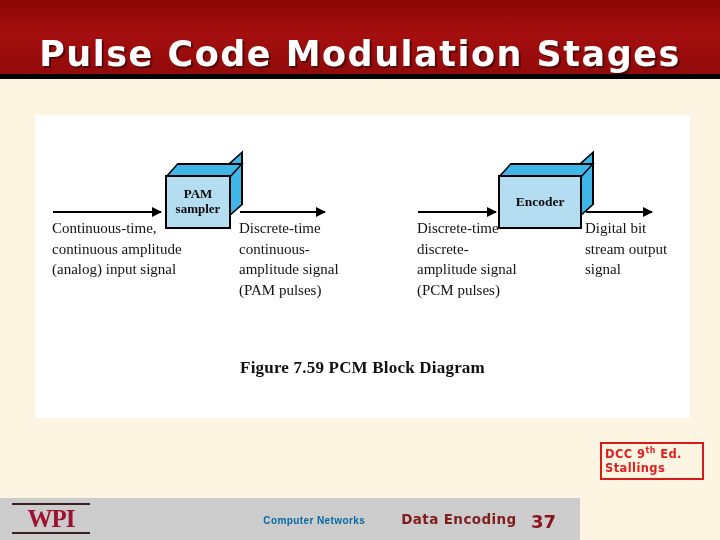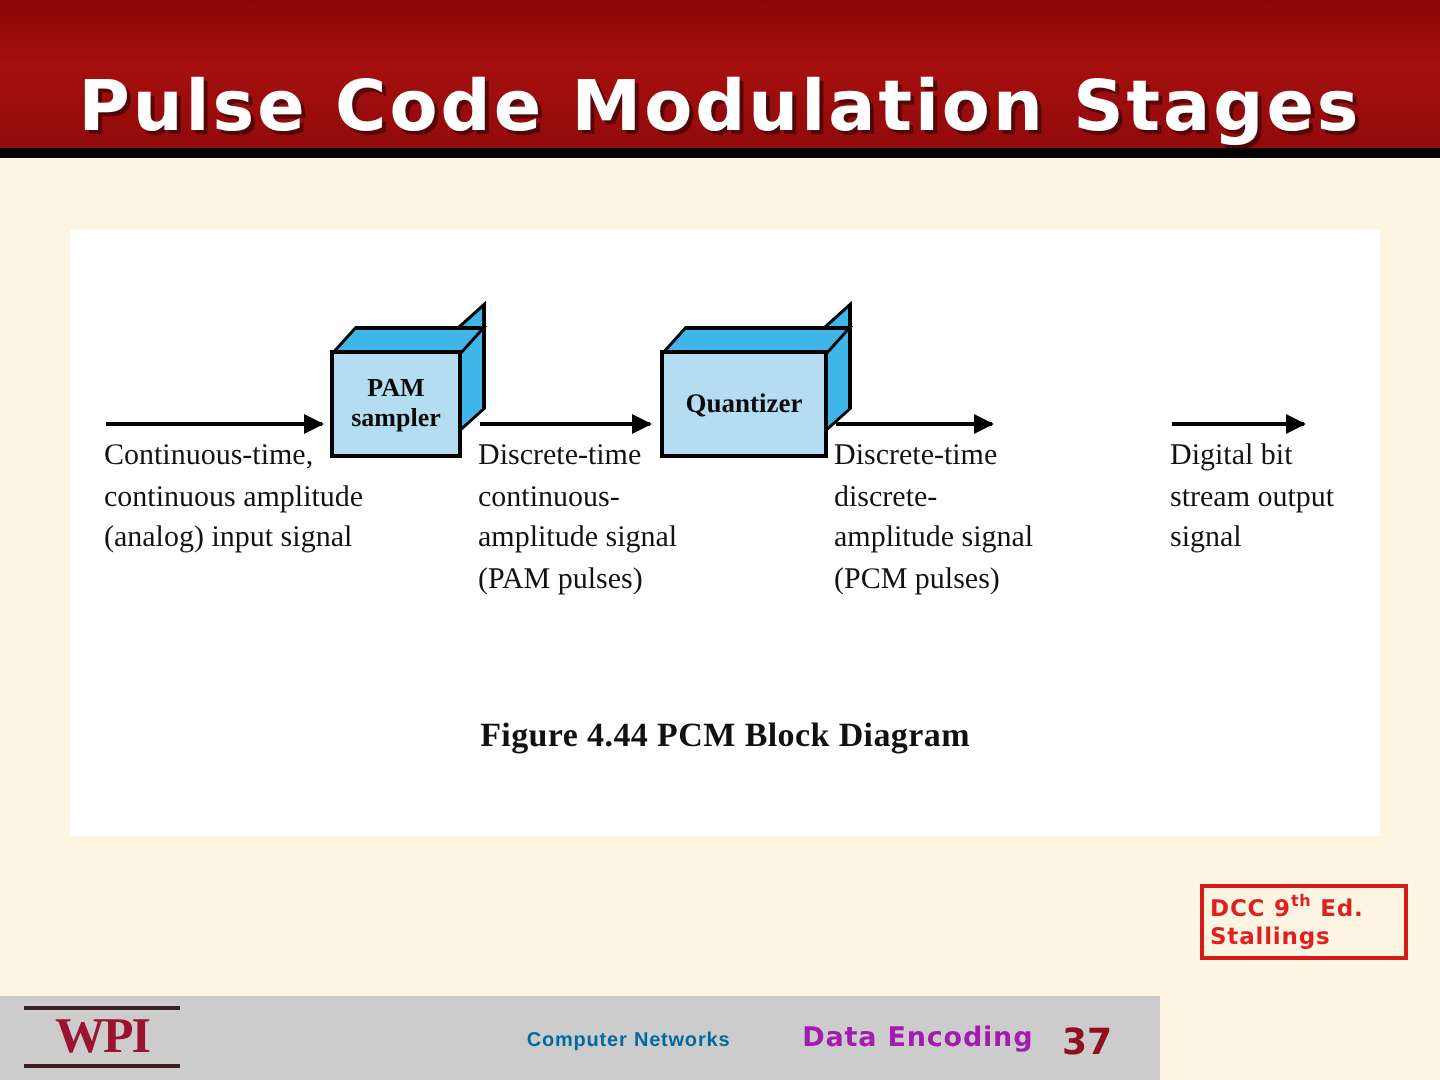--- a/index.html
+++ b/index.html
@@ -216,21 +216,21 @@
     font-family: Liberation Sans, sans-serif;
     font-weight: bold;
     font-size: 10px;
     color: #0369a1;
     letter-spacing: 0.4px;
   }
   .footer-topic {
     font-family: "DejaVu Sans", sans-serif;
     font-weight: bold;
     font-size: 13.5px;
-    color: #a21caf;
+    color: #7f1d1d;
     letter-spacing: 0.4px;
     margin-left: 36px;
   }
   .page-number {
     position: absolute;
     right: 24px;
     top: 13px;
     font-family: "DejaVu Sans", sans-serif;
     font-weight: bold;
     font-size: 18px;
@@ -260,41 +260,41 @@
 sampler</span>
       </div>
     </div>
 
     <div class="arrow" style="left:205px; top:96px; width:85px;"></div>
     <div class="caption" style="left:204px; top:103px; width:110px;">Discrete-time
 continuous-
 amplitude signal
 (PAM pulses)</div>
 
-    <div class="block wide" style="left:295px; top:48px;">
-      <div class="top"></div>
-      <div class="side"></div>
-      <div class="face">
-        <span class="label" style="white-space:pre-line;">Quantizer</span>
-      </div>
-    </div>
 
     <div class="arrow" style="left:383px; top:96px; width:78px;"></div>
     <div class="caption" style="left:382px; top:103px; width:110px;">Discrete-time
 discrete-
 amplitude signal
 (PCM pulses)</div>
 
+    <div class="block wide" style="left:463px; top:48px;">
+      <div class="top"></div>
+      <div class="side"></div>
+      <div class="face">
+        <span class="label" style="white-space:pre-line;">Encoder</span>
+      </div>
+    </div>
 
     <div class="arrow" style="left:551px; top:96px; width:66px;"></div>
     <div class="caption" style="left:550px; top:103px; width:110px;">Digital bit
 stream output
 signal</div>
 
-    <div class="fig-caption">Figure 4.44  PCM Block Diagram</div>
+    <div class="fig-caption">Figure 7.59  PCM Block Diagram</div>
   </div>
 </div>
 
 <div class="citation">
   <div><span>DCC 9</span><sup>th</sup><span> Ed.</span></div>
   <div>Stallings</div>
 </div>
 
 <div class="footer">
   <div class="wpi-logo">

